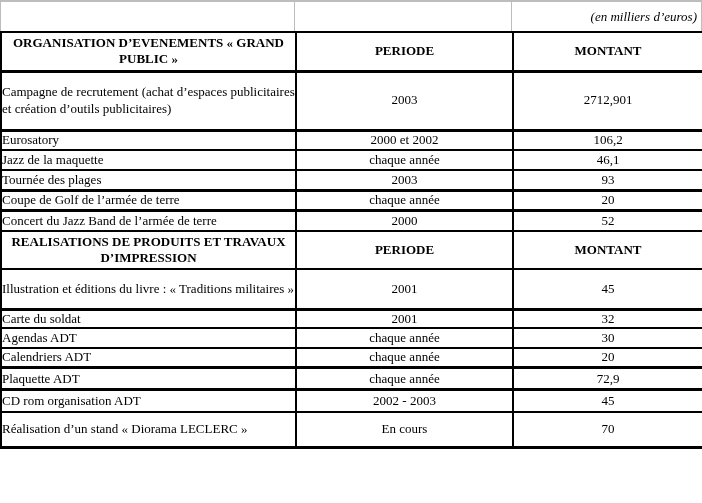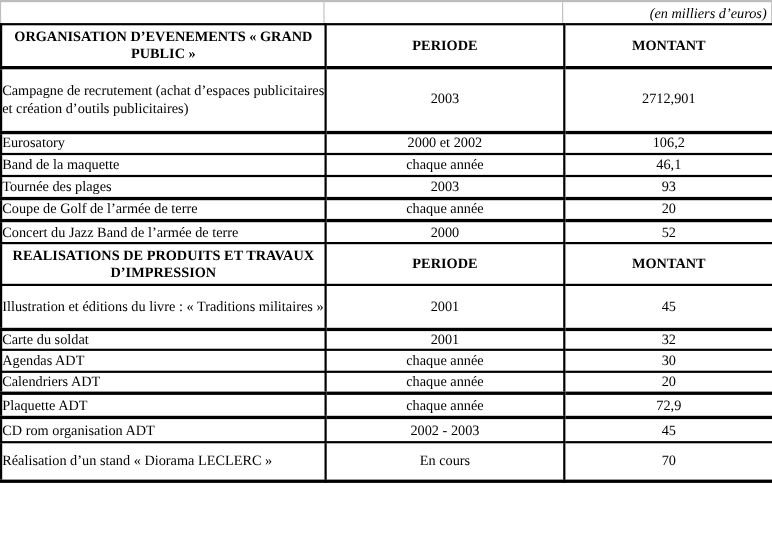--- a/index.html
+++ b/index.html
@@ -12,21 +12,21 @@
     height: 503px;
     background: #ffffff;
     font-family: "Liberation Serif", "DejaVu Serif", serif;
     color: #000000;
     box-sizing: border-box;
     overflow: hidden;
   }
   
   .topstrip {
     display: flex;
-    height: 21px;
+    height: 31px;
     box-sizing: border-box;
     border-top: 2px solid #bdbdbd;
     border-left: 1px solid #bdbdbd;
     border-right: 1px solid #bdbdbd;
   }
   .topstrip .cell {
     box-sizing: border-box;
     height: 100%;
   }
   .topstrip .c1 { width: 294px; border-right: 1px solid #bdbdbd; }
@@ -105,21 +105,21 @@
       <td class="label">Campagne de recrutement (achat d’espaces publicitaires et création d’outils publicitaires)</td>
       <td class="center">2003</td>
       <td class="center">2712,901</td>
     </tr>
     <tr class="sep-thick" style="height:20px;">
       <td class="label">Eurosatory</td>
       <td class="center">2000 et 2002</td>
       <td class="center">106,2</td>
     </tr>
     <tr style="height:20px;">
-      <td class="label">Band de la maquette</td>
+      <td class="label">Jazz de la maquette</td>
       <td class="center">chaque année</td>
       <td class="center">46,1</td>
     </tr>
     <tr style="height:20px;">
       <td class="label">Tournée des plages</td>
       <td class="center">2003</td>
       <td class="center">93</td>
     </tr>
     <tr class="sep-thick" style="height:20px;">
       <td class="label">Coupe de Golf de l’armée de terre</td>

